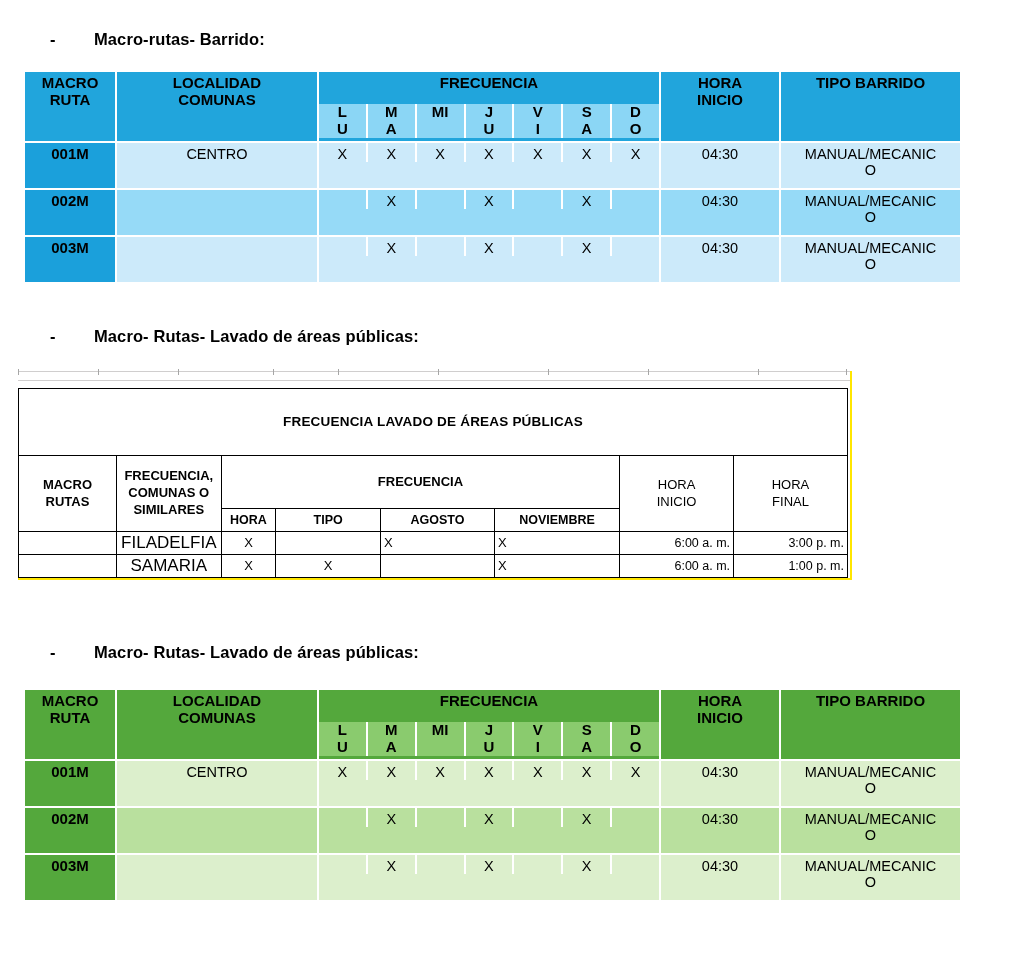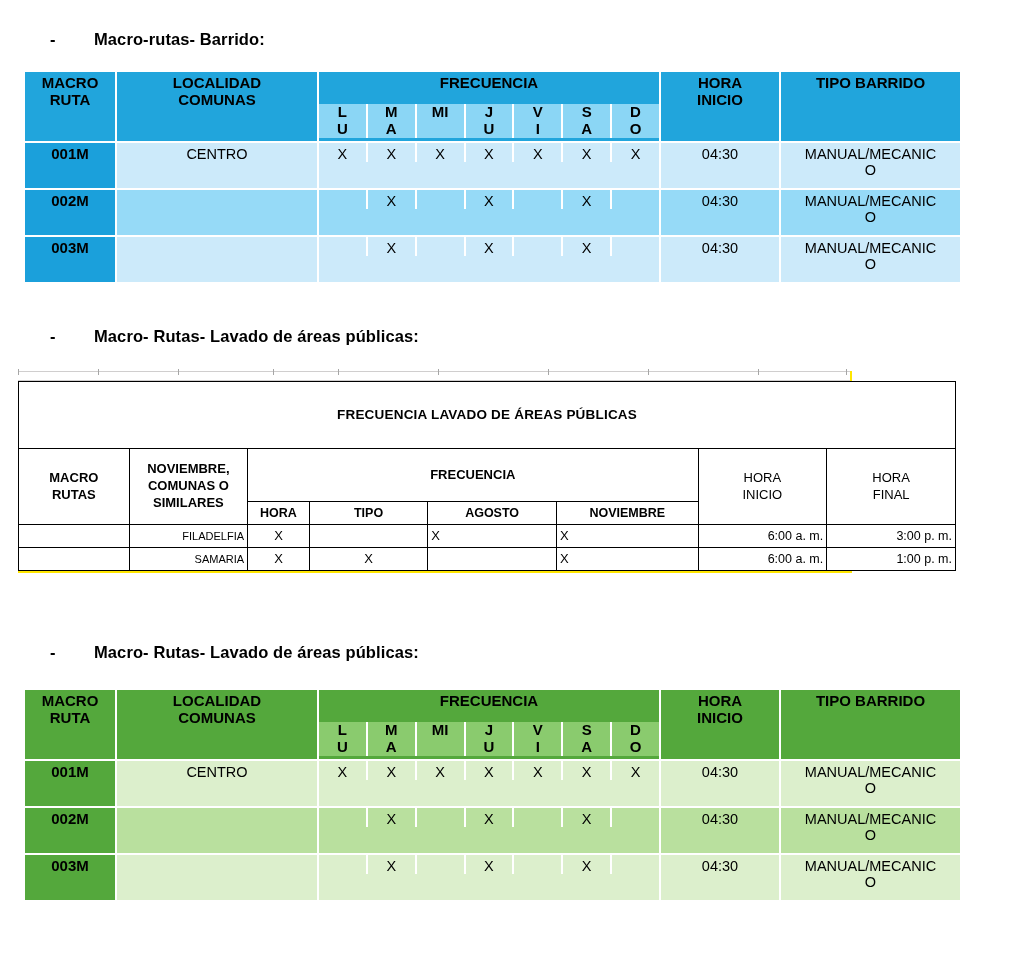--- a/index.html
+++ b/index.html
@@ -161,21 +161,21 @@
   .s-month {
     font-weight: bold;
     font-size: 12.5px;
   }
   .s-month.ctr { text-align: center; }
   .s-month.lft { text-align: center; }
   .s-x { font-size: 13px; }
   .s-x.ctr { text-align: center; }
   .s-x.lft { text-align: left; }
   .s-time { text-align: right; font-size: 12.5px; padding-right: 4px; }
-  .s-name { text-align: right; font-size: 11px; }
+  .s-name { text-align: center; font-size: 17px; }
   .s-empty { }
 </style>
 </head>
 <body>
 
 <div class="bullet-heading" style="left:50px; top:30px;">
   <span class="dash">-</span><span>Macro-rutas- Barrido:</span>
 </div>
 
 <table class="barrido-table t-blue" style="left:25px; top:72px; width:935px;">
@@ -392,21 +392,21 @@
       <i style="left:160px;"></i>
     <i style="left:255px;"></i>
       <i style="left:320px;"></i>
       <i style="left:420px;"></i>
     <i style="left:530px;"></i>
       <i style="left:630px;"></i>
       <i style="left:740px;"></i>
     <i style="left:828px;"></i>
   </div>
 
-  <table class="sheet-table" style="margin-top:10px; width:938px;">
+  <table class="sheet-table" style="margin-top:17px; width:830px;">
     <colgroup>
       <col style="width:86px">
       <col style="width:92px">
       <col style="width:48px">
       <col style="width:92px">
       <col style="width:100px">
       <col style="width:110px">
       <col style="width:100px">
       <col style="width:100px">
     </colgroup>
@@ -415,21 +415,21 @@
         <tr>
       <td class="s-title" colspan="8" style="height:66px;">FRECUENCIA LAVADO DE ÁREAS PÚBLICAS</td>
     </tr>
 
     <tr>
       <td class="s-yellow" rowspan="2" style="height:74px;">
         <span>MACRO</span><br>
         <span>RUTAS</span>
       </td>
       <td class="s-yellow" rowspan="2">
-        <span>NOVIEMBRE,</span><br>
+        <span>FRECUENCIA,</span><br>
         <span>COMUNAS O</span><br>
         <span>SIMILARES</span>
       </td>
       <td class="s-green" colspan="4" style="height:52px; vertical-align:middle;">FRECUENCIA</td>
       <td class="s-orange" rowspan="2">
         <span>HORA</span><br>
         <span>INICIO</span>
       </td>
       <td class="s-orange" rowspan="2">
         <span>HORA</span><br>

